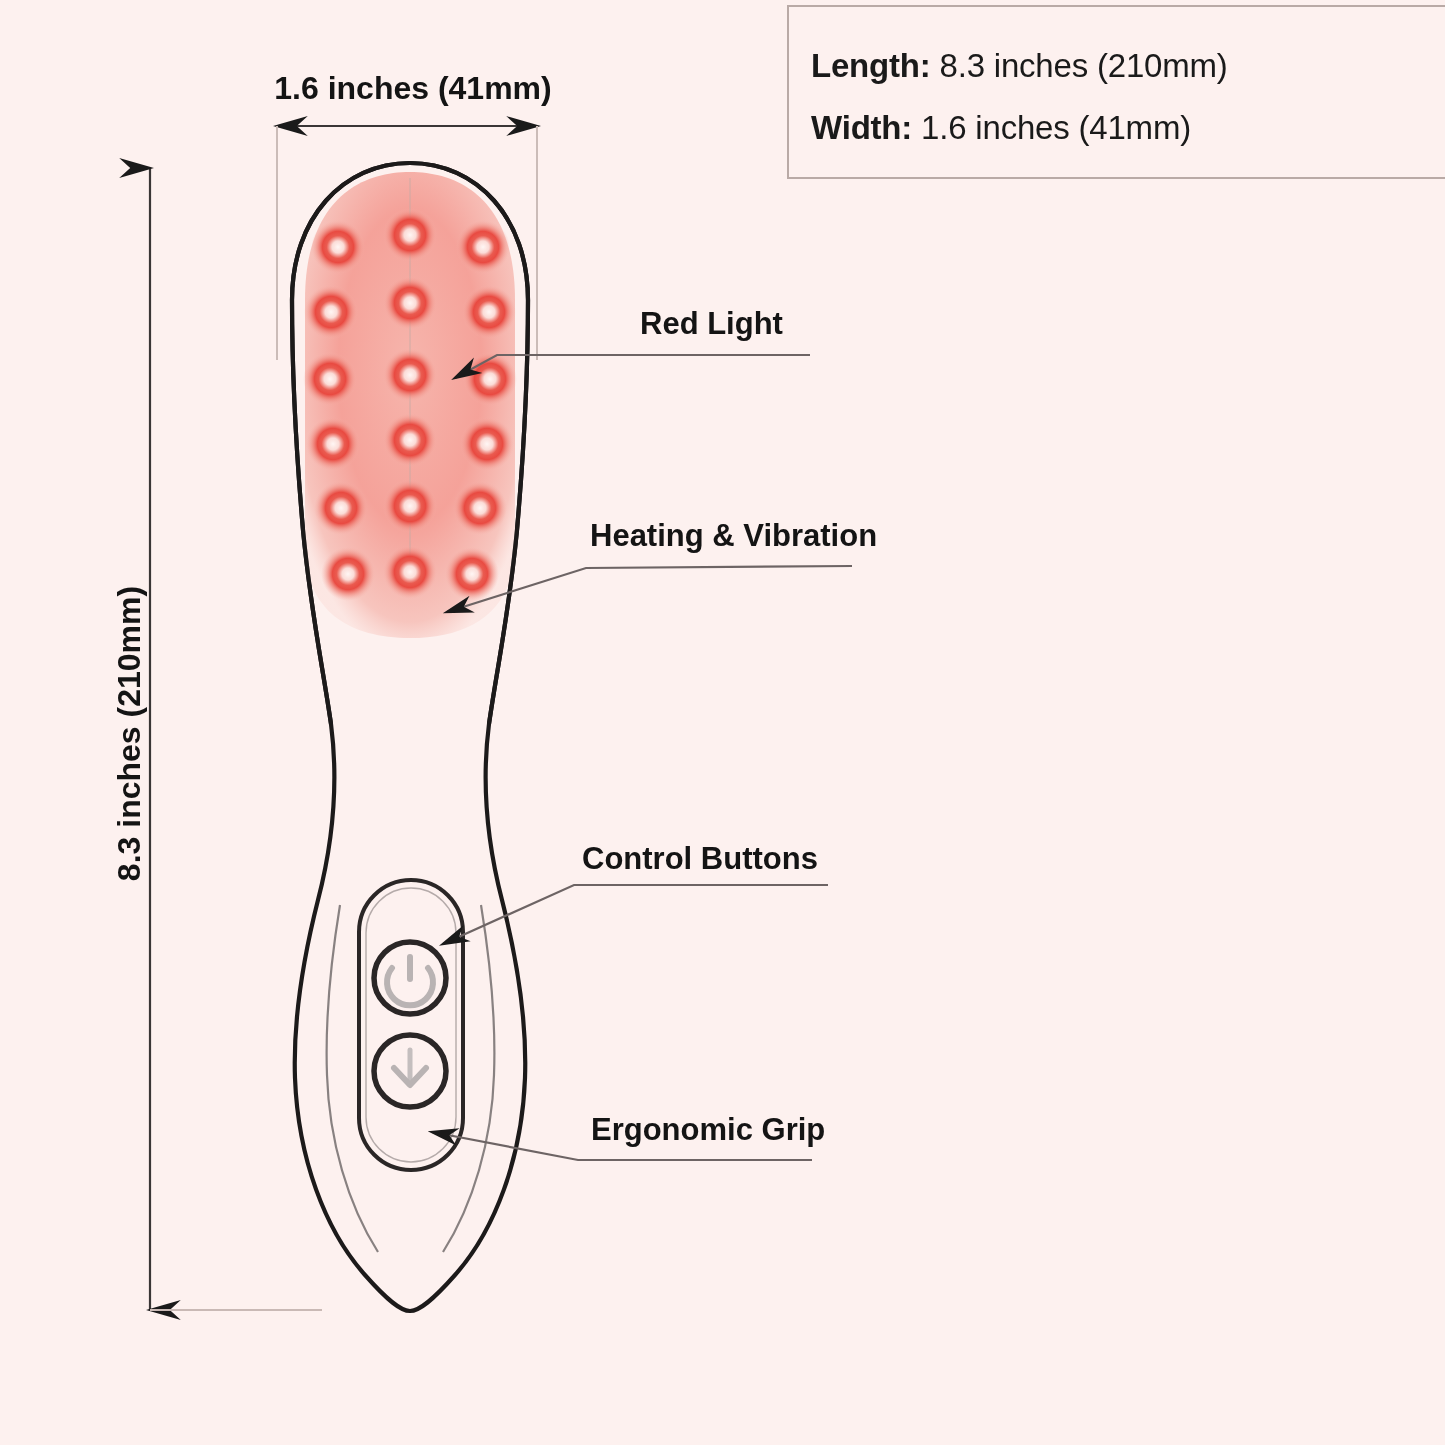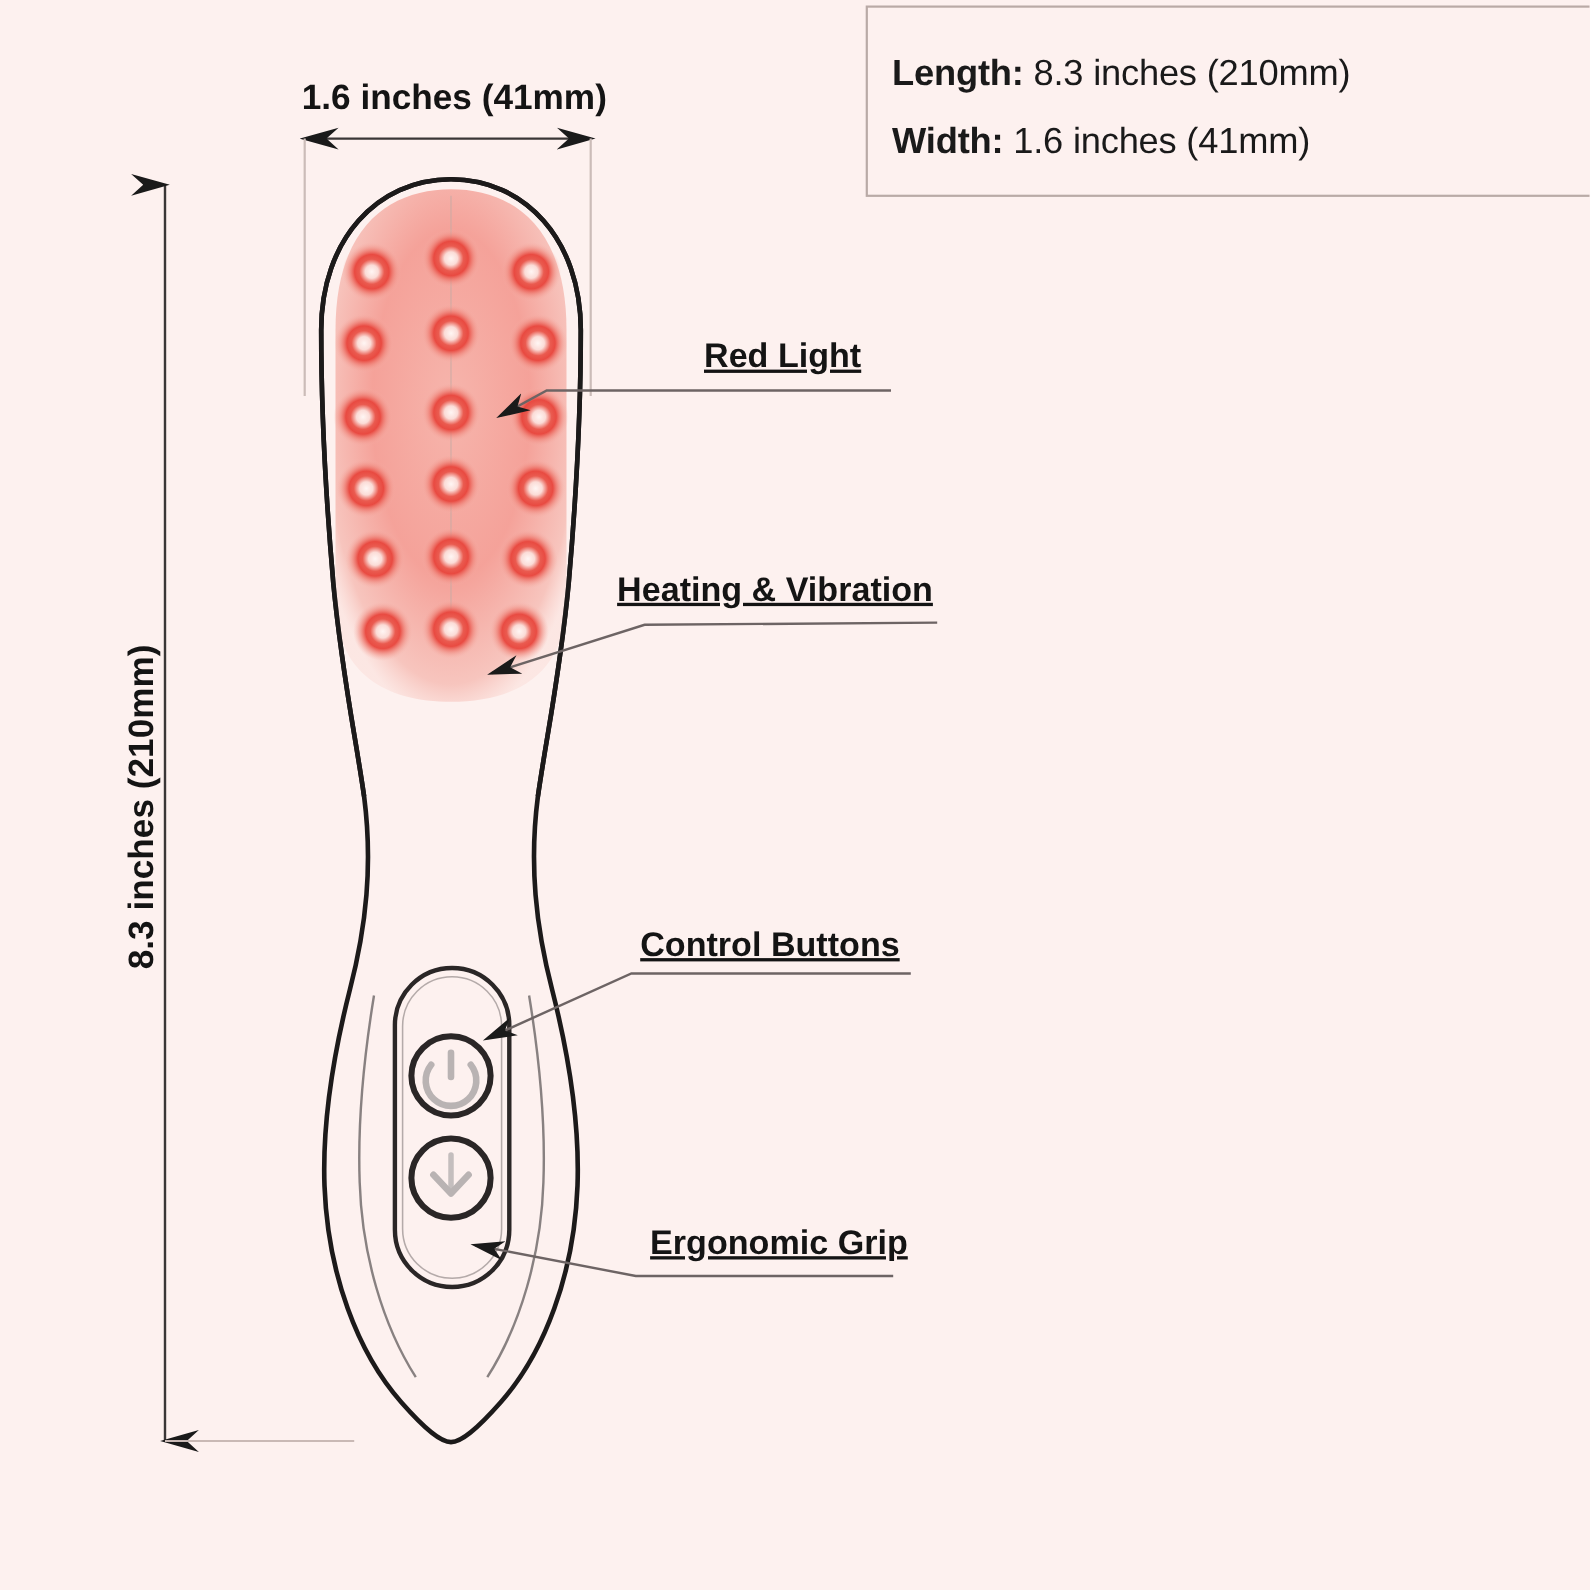--- a/index.html
+++ b/index.html
@@ -74,24 +74,23 @@
     transform-origin: center center;
   }
 
   
   .callout-label {
     position: absolute;
     font-size: 31px;
     font-weight: 700;
     color: #141414;
     white-space: nowrap;
-    text-decoration: underline;
   }
   #callout-red-light    { left: 640px;  top: 306px; }
-  #callout-heat-vibe    { left: 561px;  top: 518px; }
+  #callout-heat-vibe    { left: 590px;  top: 518px; }
   #callout-control-btns { left: 582px;  top: 841px; }
   #callout-grip         { left: 591px;  top: 1112px; }
 
   
   svg.layer {
     position: absolute;
     left: 0;
     top: 0;
     width: 1445px;
     height: 1445px;

